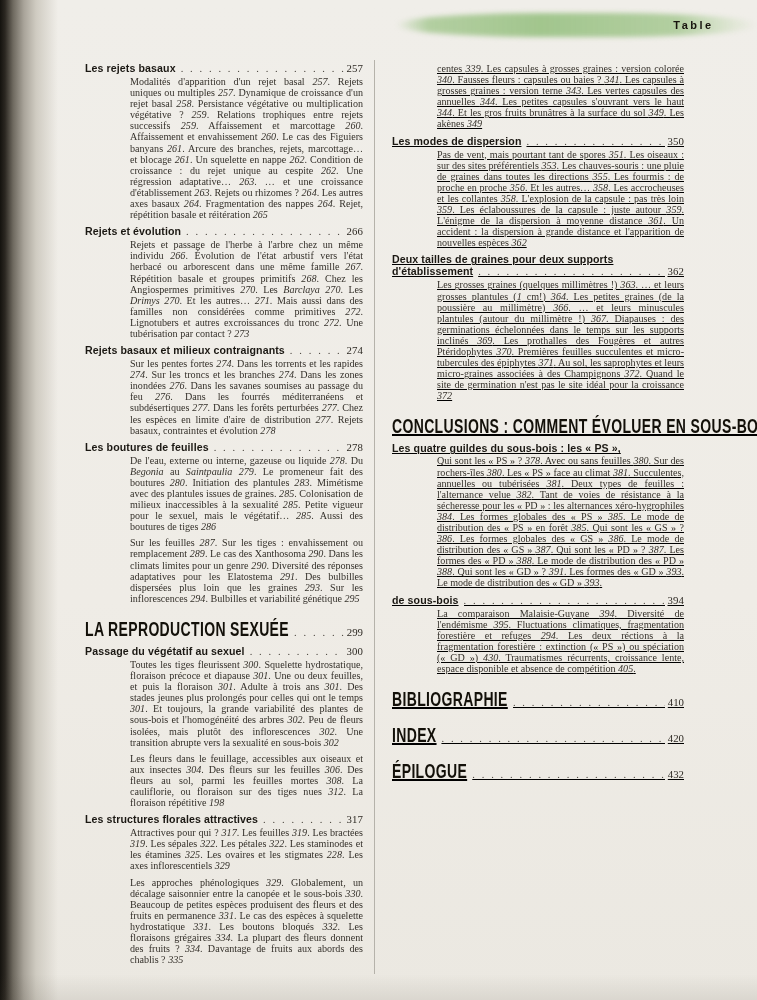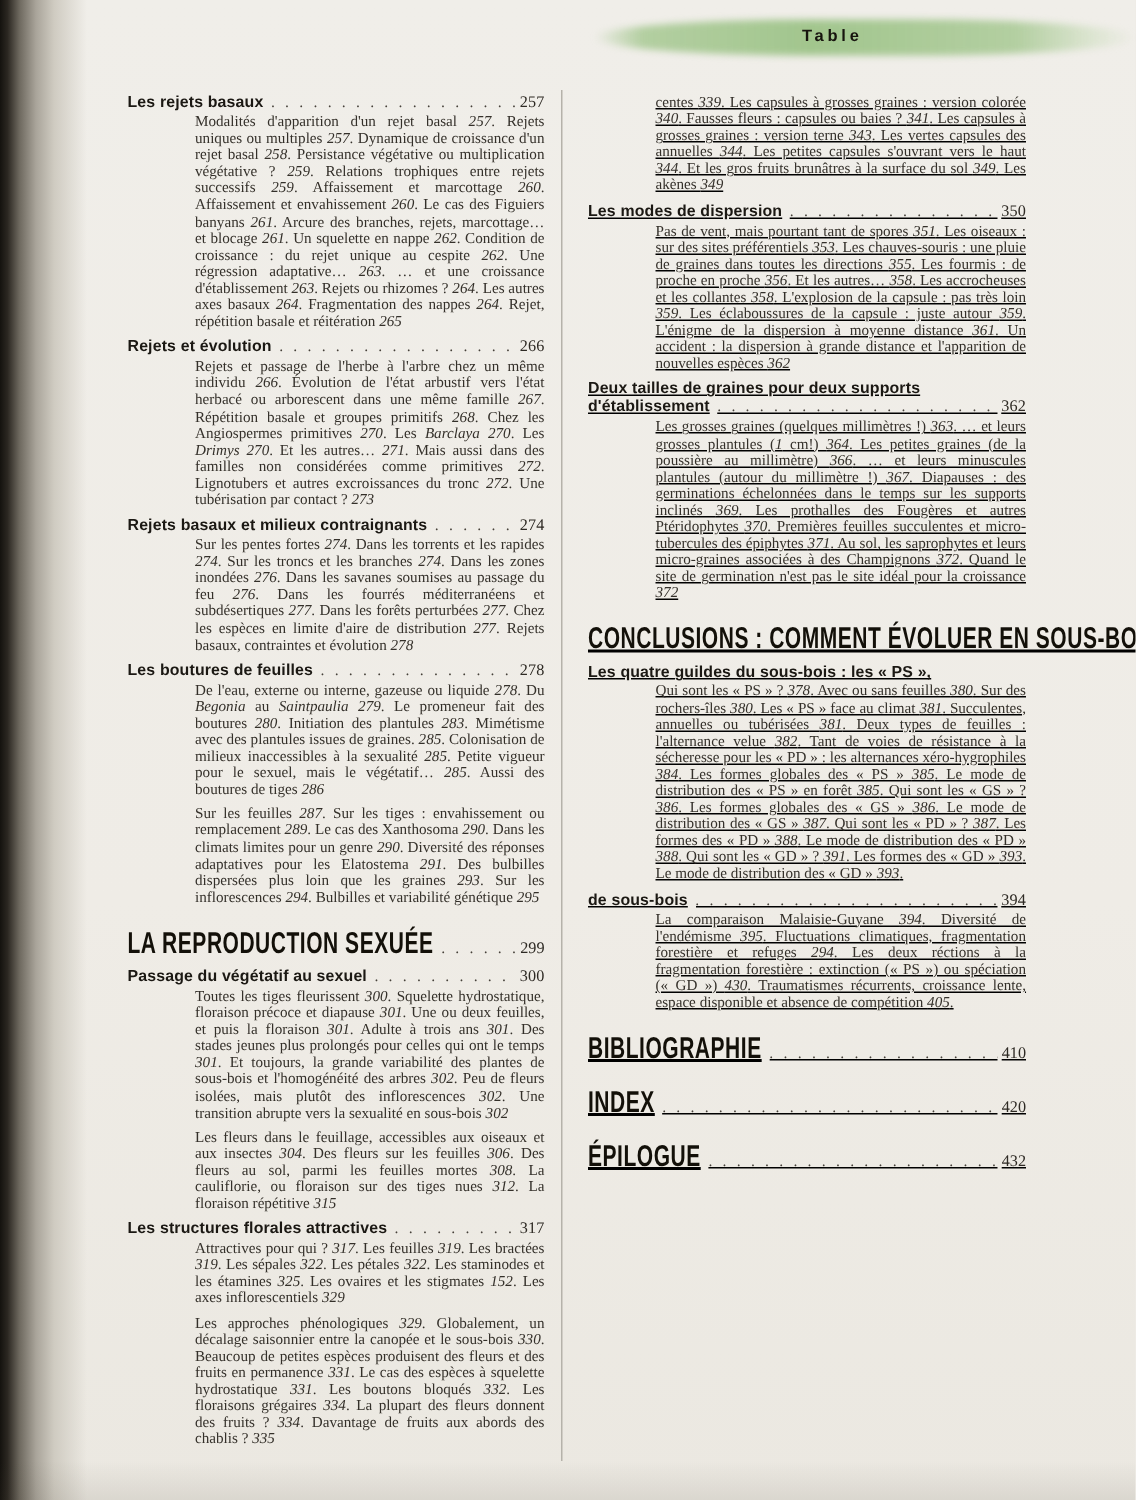--- a/index.html
+++ b/index.html
@@ -21,21 +21,21 @@
     background:linear-gradient(90deg,#14120e 0px,#2b2721 5px,#6e695f 13px,#a9a49a 24px,#cfcbc1 36px,rgba(239,236,230,0) 58px);
   }
   .band-wrap{position:absolute;left:396px;top:13px;width:361px;height:24px;}
   .band{
     position:absolute;inset:0;border-radius:45%/55%;
     background:linear-gradient(90deg,rgba(168,201,148,0) 0%,rgba(168,201,148,.85) 9%,rgba(157,195,136,.95) 40%,rgba(168,201,148,.85) 78%,rgba(185,213,166,.35) 92%,rgba(185,213,166,0) 100%);
     filter:blur(2.5px);
   }
   .band-label{
     position:absolute;left:0;right:12%;top:50%;transform:translateY(-54%);
-    text-align:center;
+    text-align:right;
     font-family:"Liberation Sans",sans-serif;font-weight:bold;font-size:11px;
     letter-spacing:2.5px;color:#17140e;
   }
   .divider{position:absolute;left:374px;top:60px;width:1px;height:914px;background:#b5b2aa;}
   .col{position:absolute;top:62px;}
   .col-left{left:85px;width:278px;}
   .col-right{left:392px;width:292px;text-decoration:underline;}
 
   .toc-entry{margin:0;}
   .col > .sec{margin-top:5px;}
@@ -131,29 +131,29 @@
       </div>
       <div class="toc-entry sec">
         <div class="h-line">
           <span class="lbl">Passage du végétatif au sexuel</span>
           <span class="dots"></span>
           <span class="pg">300</span>
         </div>
         <p class="body-p">Toutes les tiges fleurissent <i>300</i>. Squelette hydrostatique, floraison précoce et diapause <i>301</i>. Une ou deux feuilles, et puis la floraison <i>301</i>. Adulte à trois ans <i>301</i>. Des stades jeunes plus prolongés pour celles qui ont le temps <i>301</i>. Et toujours, la grande variabilité des plantes de sous-bois et l'homogénéité des arbres <i>302</i>. Peu de fleurs isolées, mais plutôt des inflorescences <i>302</i>. Une transition abrupte vers la sexualité en sous-bois <i>302</i></p>
       </div>
       <div class="toc-entry sec">
-        <p class="body-p">Les fleurs dans le feuillage, accessibles aux oiseaux et aux insectes <i>304</i>. Des fleurs sur les feuilles <i>306</i>. Des fleurs au sol, parmi les feuilles mortes <i>308</i>. La cauliflorie, ou floraison sur des tiges nues <i>312</i>. La floraison répétitive <i>315</i></p>
+        <p class="body-p">Les fleurs dans le feuillage, accessibles aux oiseaux et aux insectes <i>304</i>. Des fleurs sur les feuilles <i>306</i>. Des fleurs au sol, parmi les feuilles mortes <i>308</i>. La cauliflorie, ou floraison sur des tiges nues <i>312</i>. La floraison répétitive <i>198</i></p>
       </div>
       <div class="toc-entry sec">
         <div class="h-line">
           <span class="lbl">Les structures florales attractives</span>
           <span class="dots"></span>
           <span class="pg">317</span>
         </div>
-        <p class="body-p">Attractives pour qui ? <i>317</i>. Les feuilles <i>319</i>. Les bractées <i>319</i>. Les sépales <i>322</i>. Les pétales <i>322</i>. Les staminodes et les étamines <i>325</i>. Les ovaires et les stigmates <i>152</i>. Les axes inflorescentiels <i>329</i></p>
+        <p class="body-p">Attractives pour qui ? <i>317</i>. Les feuilles <i>319</i>. Les bractées <i>319</i>. Les sépales <i>322</i>. Les pétales <i>322</i>. Les staminodes et les étamines <i>325</i>. Les ovaires et les stigmates <i>228</i>. Les axes inflorescentiels <i>329</i></p>
       </div>
       <div class="toc-entry sec">
         <p class="body-p">Les approches phénologiques <i>329</i>. Globalement, un décalage saisonnier entre la canopée et le sous-bois <i>330</i>. Beaucoup de petites espèces produisent des fleurs et des fruits en permanence <i>331</i>. Le cas des espèces à squelette hydrostatique <i>331</i>. Les boutons bloqués <i>332</i>. Les floraisons grégaires <i>334</i>. La plupart des fleurs donnent des fruits ? <i>334</i>. Davantage de fruits aux abords des chablis ? <i>335</i></p>
       </div>
     </div>
   <div class="col col-right">
       <div class="toc-entry cont">
         <p class="body-p">centes <i>339</i>. Les capsules à grosses graines : version colorée <i>340</i>. Fausses fleurs : capsules ou baies ? <i>341</i>. Les capsules à grosses graines : version terne <i>343</i>. Les vertes capsules des annuelles <i>344</i>. Les petites capsules s'ouvrant vers le haut <i>344</i>. Et les gros fruits brunâtres à la surface du sol <i>349</i>. Les akènes <i>349</i></p>
       </div>
       <div class="toc-entry sec">

